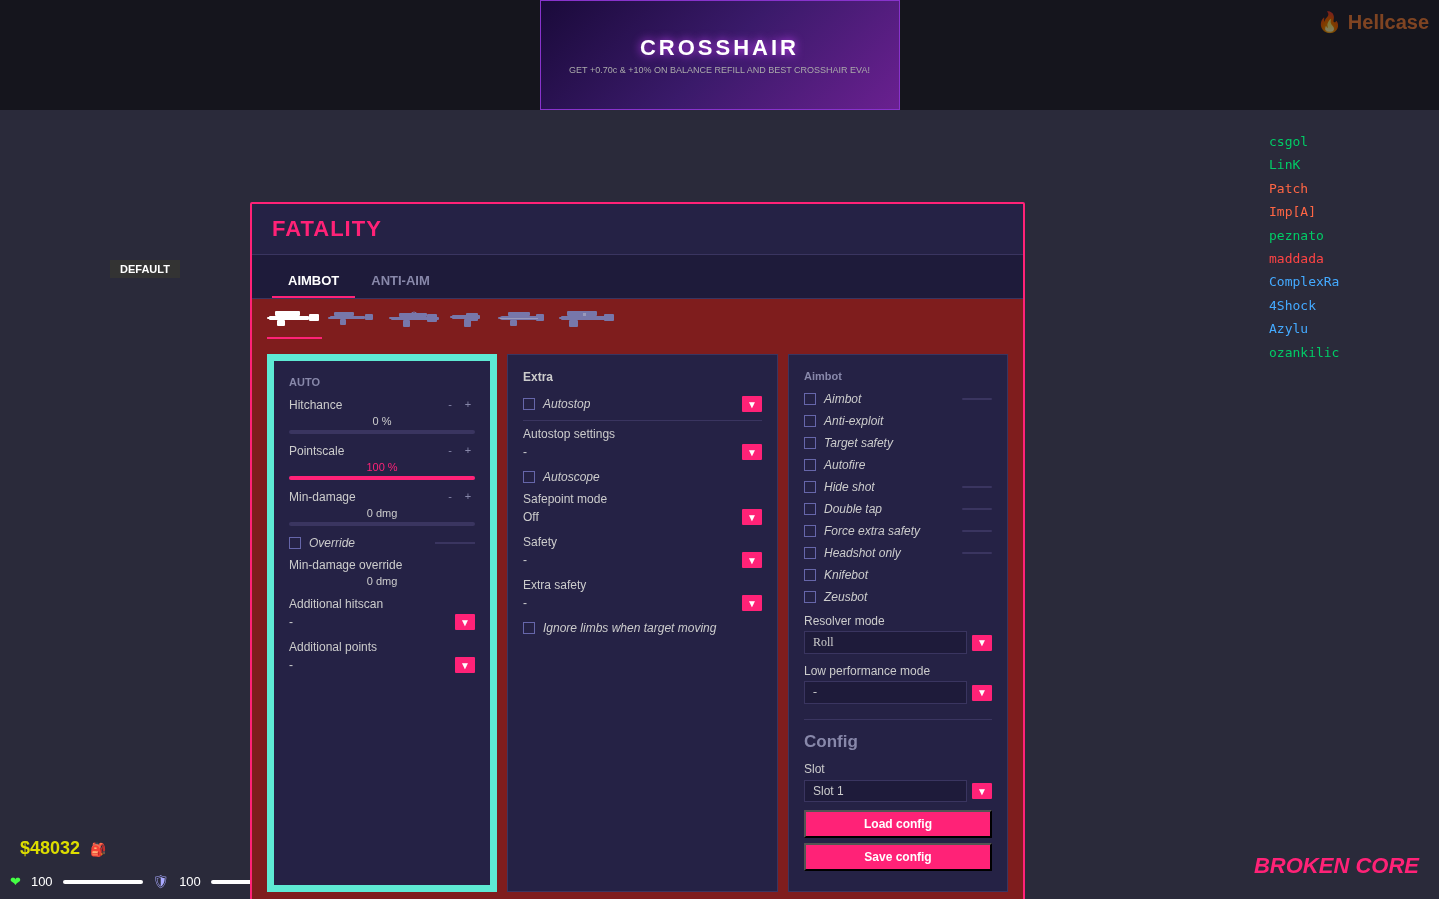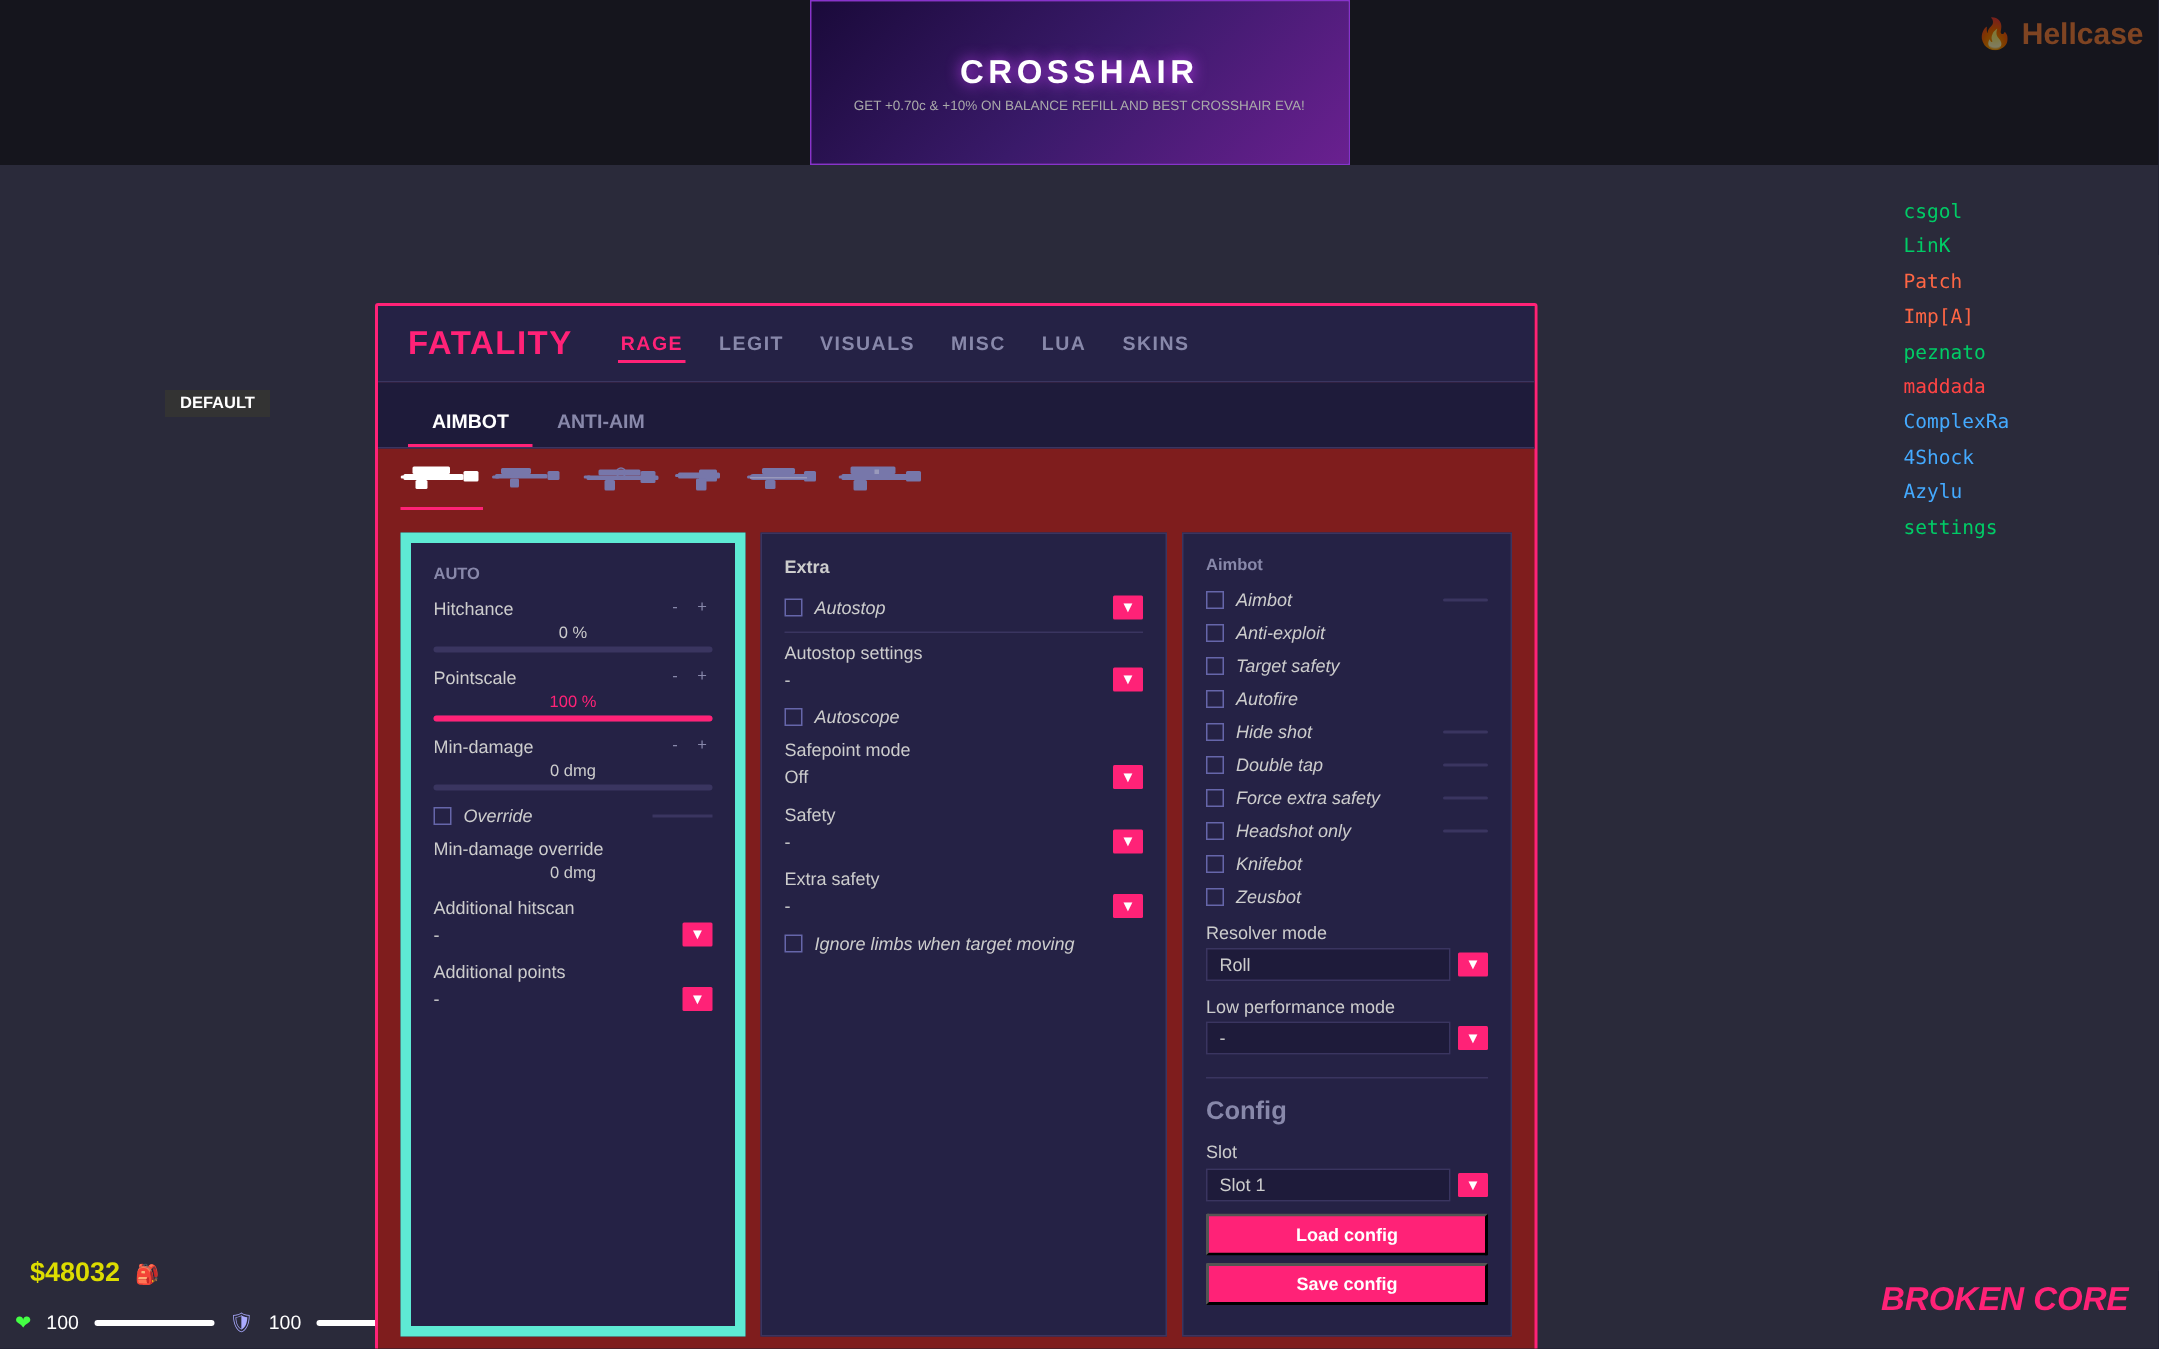--- a/index.html
+++ b/index.html
@@ -454,20 +454,21 @@
       align-items: center;
       gap: 8px;
       margin-bottom: 8px;
     }
 
     .resolver-row {
       display: flex;
       align-items: center;
       gap: 5px;
       margin-bottom: 8px;
+      font-family: Liberation Serif, serif;
     }
 
     .resolver-val {
       color: #ccc;
       font-size: 12px;
       background: #1e1b3a;
       padding: 3px 8px;
       flex: 1;
       border: 1px solid #3a3560;
     }
@@ -496,21 +497,21 @@
 <div class="right-sidebar">
   <div class="chat-item">csgol</div>
   <div class="chat-item">LinK</div>
   <div class="chat-item patch">Patch</div>
   <div class="chat-item impl">Imp[A]</div>
   <div class="chat-item">peznato</div>
   <div class="chat-item maddada">maddada</div>
   <div class="chat-item complexra">ComplexRa</div>
   <div class="chat-item shock">4Shock</div>
   <div class="chat-item azylu">Azylu</div>
-  <div class="chat-item">settings</div>
+  <div class="chat-item">ozankilic</div>
 </div>
 
 <div class="default-badge">DEFAULT</div>
 
 <div class="bottom-left-info">
   <span>$48032</span>
   <span style="font-size:13px;margin-left:5px;">🎒</span>
 </div>
 
 <div class="bottom-health-bar">
@@ -525,28 +526,20 @@
 <div class="brokencore-logo">
   <span>BROKEN CORE</span>
 </div>
 
 <div class="cheat-menu">
 
   <div class="menu-header">
     <div class="menu-logo">
       <span>FATALITY</span>
     </div>
-    <nav class="menu-nav">
-      <a class="menu-nav-item active">RAGE</a>
-      <a class="menu-nav-item">LEGIT</a>
-      <a class="menu-nav-item">VISUALS</a>
-      <a class="menu-nav-item">MISC</a>
-      <a class="menu-nav-item">LUA</a>
-      <a class="menu-nav-item">SKINS</a>
-    </nav>
   </div>
 
   <div class="tab-bar">
     <div class="tab-item active">AIMBOT</div>
     <div class="tab-item">ANTI-AIM</div>
   </div>
 
   <div style="padding: 8px 15px 0; display:flex; gap:6px;">
 
     <div style="border-bottom:2px solid #ff2277; padding-bottom:4px; cursor:pointer;">

